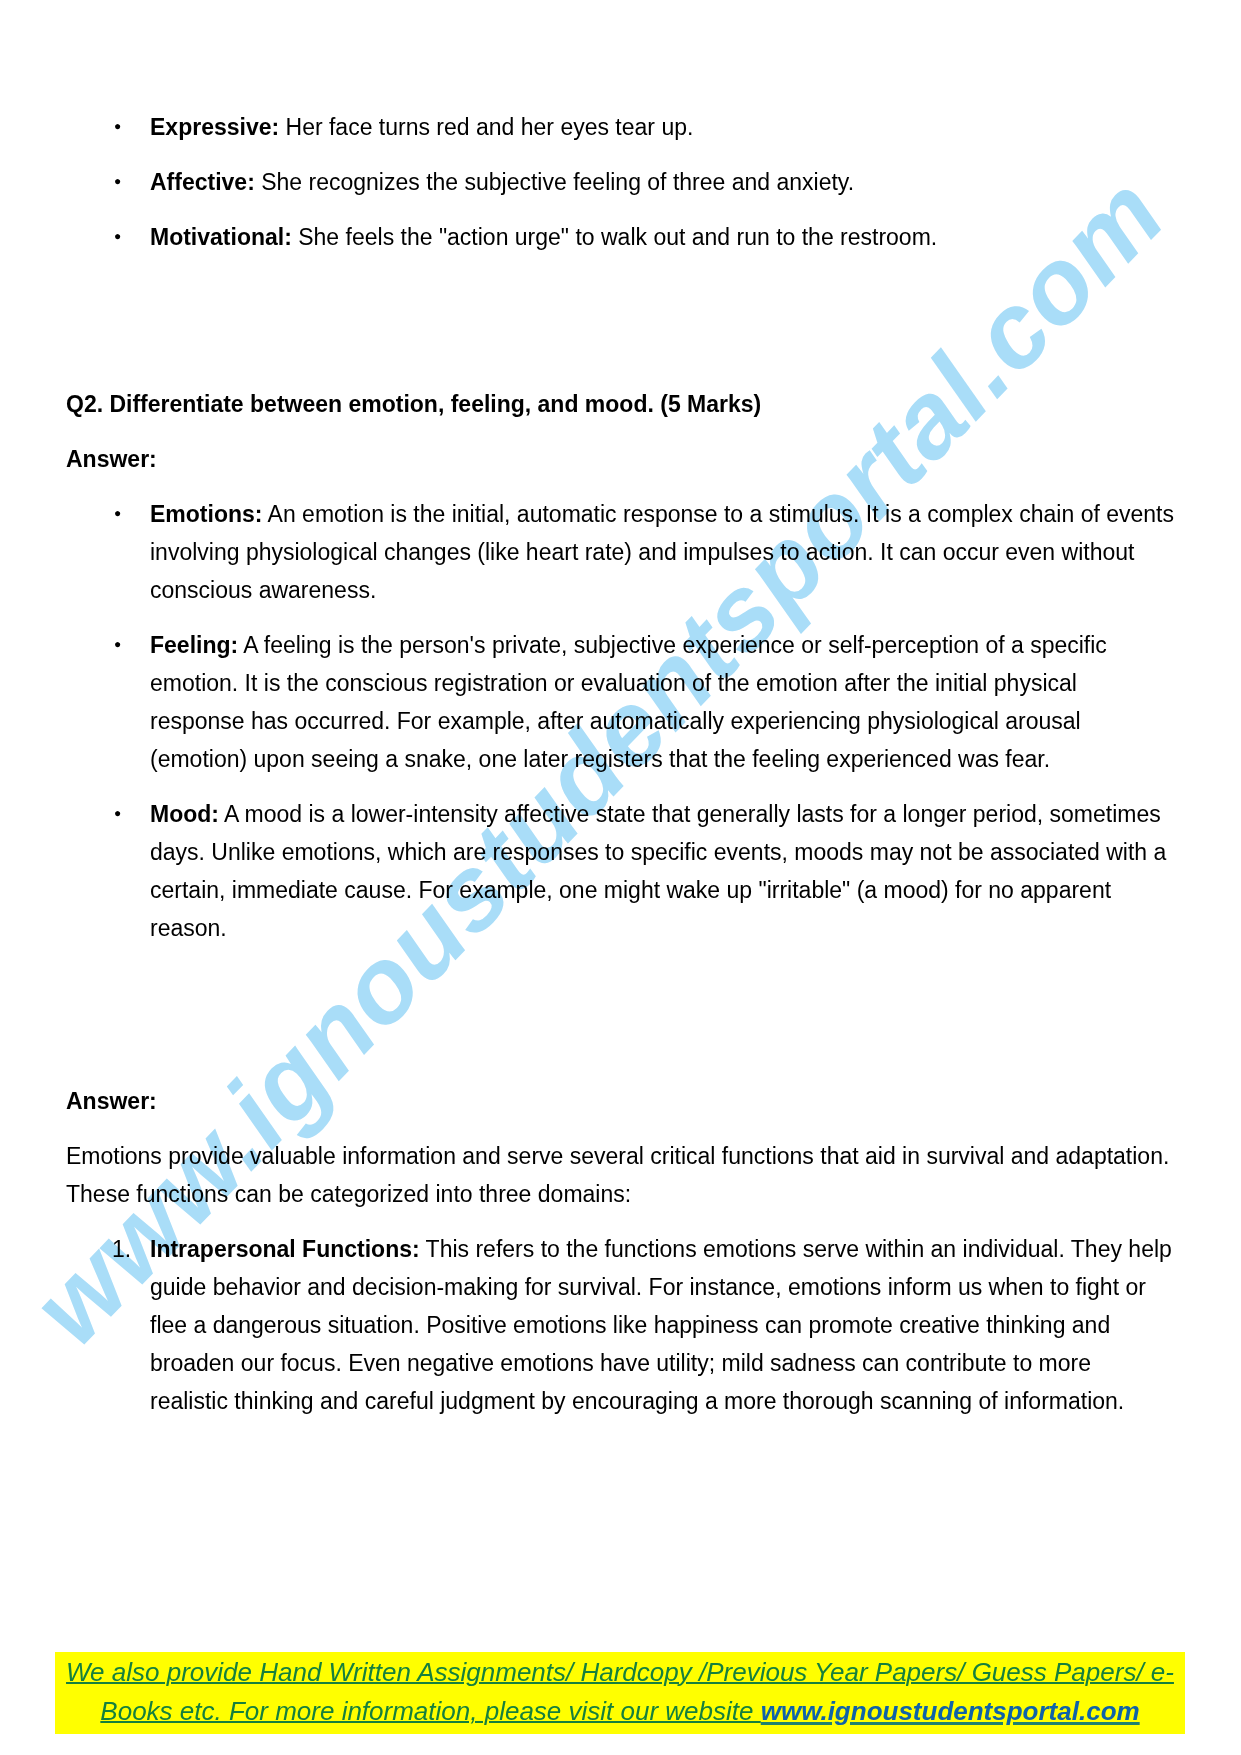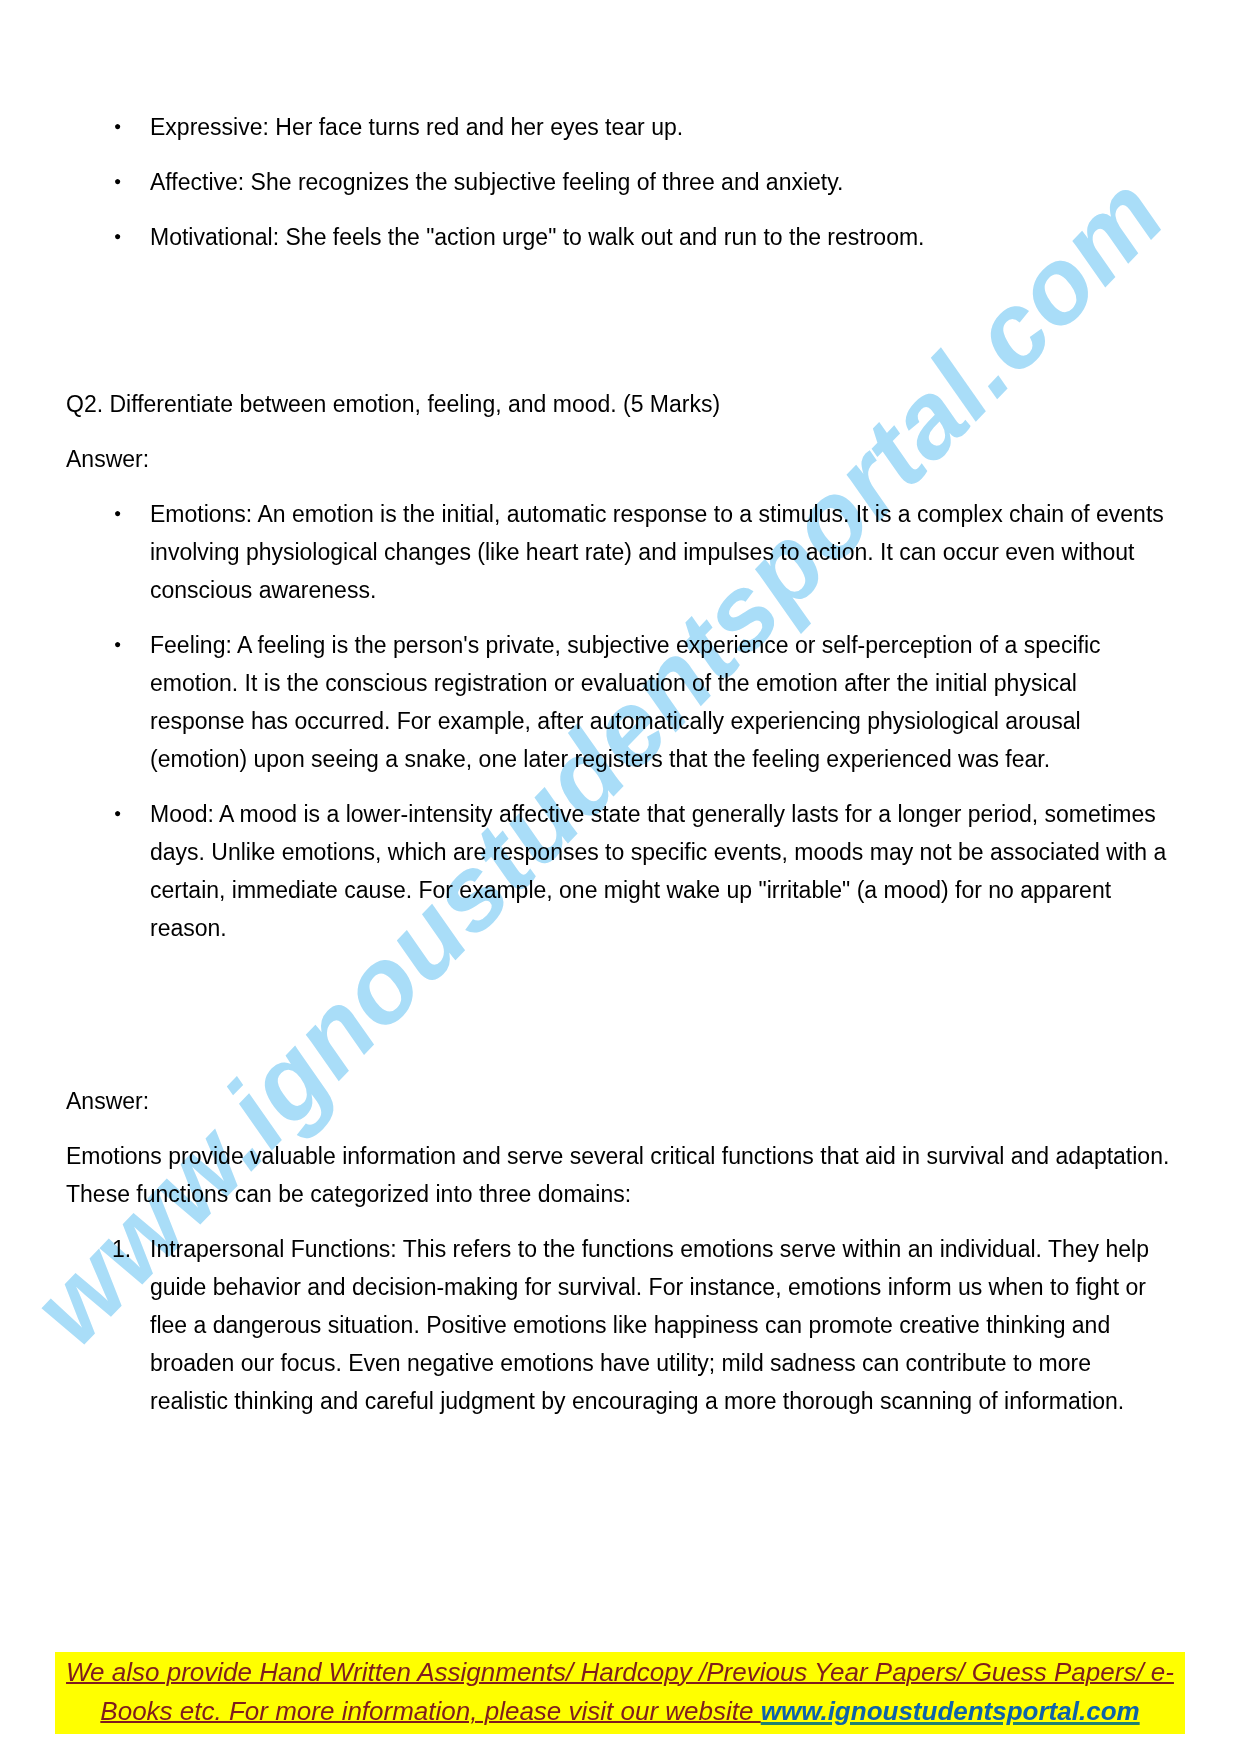--- a/index.html
+++ b/index.html
@@ -29,21 +29,21 @@
     user-select: none;
   }
   .content {
     position: relative;
     z-index: 1;
     padding: 108px 66px 0 66px;
     font-size: 23px;
     line-height: 38px;
   }
   .block { margin: 0 0 17px 0; }
-  .b { font-weight: normal; text-align: right; }
+  .b { font-weight: bold; text-align: right; }
   .i { }
   .bullet { position: relative; padding-left: 84px; }
   .bullet .marker {
     position: absolute; left: 48px; top: -1px;
     font-size: 21px;
   }
   .numbered { position: relative; padding-left: 84px; }
   .numbered .number { position: absolute; left: 46px; top: 0; }
   .spacer { margin: 0; }
   .footer {
@@ -78,14 +78,14 @@
       <div class="block heading"><span class="b">Q2. Differentiate between emotion, feeling, and mood. (5 Marks)</span></div>
       <div class="block heading"><span class="b">Answer:</span></div>
       <div class="block bullet"><span class="marker" style="font-size: 12px;">●</span><span class="b">Emotions:</span><span> An emotion is the initial, automatic response to a stimulus. It is a complex chain of events involving physiological changes (like heart rate) and impulses to action. It can occur even without conscious awareness.</span></div>
       <div class="block bullet"><span class="marker" style="font-size: 12px;">●</span><span class="b">Feeling:</span><span> A feeling is the person's private, subjective </span><span class="i">experience</span><span> or self-perception of a specific emotion. It is the conscious registration or evaluation of the emotion </span><span class="i">after</span><span> the initial physical response has occurred. For example, after automatically experiencing physiological arousal (emotion) upon seeing a snake, one later registers that the </span><span class="i">feeling</span><span> experienced was fear.</span></div>
       <div class="block bullet"><span class="marker" style="font-size: 12px;">●</span><span class="b">Mood:</span><span> A mood is a lower-intensity affective state that generally lasts for a longer period, sometimes days. Unlike emotions, which are responses to specific events, moods may not be associated with a certain, immediate cause. For example, one might wake up "irritable" (a mood) for no apparent reason.</span></div>
       <div class="spacer" style="height: 118px;"></div>
       <div class="block heading"><span class="b">Answer:</span></div>
       <div class="block paragraph"><span>Emotions provide valuable information and serve several critical functions that aid in survival and adaptation. These functions can be categorized into three domains:</span></div>
       <div class="block numbered"><span class="number">1.</span><span class="b">Intrapersonal Functions:</span><span> This refers to the functions emotions serve </span><span class="i">within</span><span> an individual. They help guide behavior and decision-making for survival. For instance, emotions inform us when to fight or flee a dangerous situation. Positive emotions like happiness can promote creative thinking and broaden our focus. Even negative emotions have utility; mild sadness can contribute to more realistic thinking and careful judgment by encouraging a more thorough scanning of information.</span></div>
     </div>
-  <div class="footer" style="background: rgb(255, 255, 0);"><span class="seg-red" style="color: #7f1d1d;">We also provide Hand Written Assignments/ Hardcopy /Previous Year Papers/ Guess Papers/ e-Books etc. For more information, please visit our website </span><span class="seg-link" style="color: rgb(15, 99, 168);">www.ignoustudentsportal.com</span></div>
+  <div class="footer" style="background: rgb(255, 255, 0);"><span class="seg-red" style="color: #15803d;">We also provide Hand Written Assignments/ Hardcopy /Previous Year Papers/ Guess Papers/ e-Books etc. For more information, please visit our website </span><span class="seg-link" style="color: rgb(15, 99, 168);">www.ignoustudentsportal.com</span></div>
 </div>
 
 </body></html>

